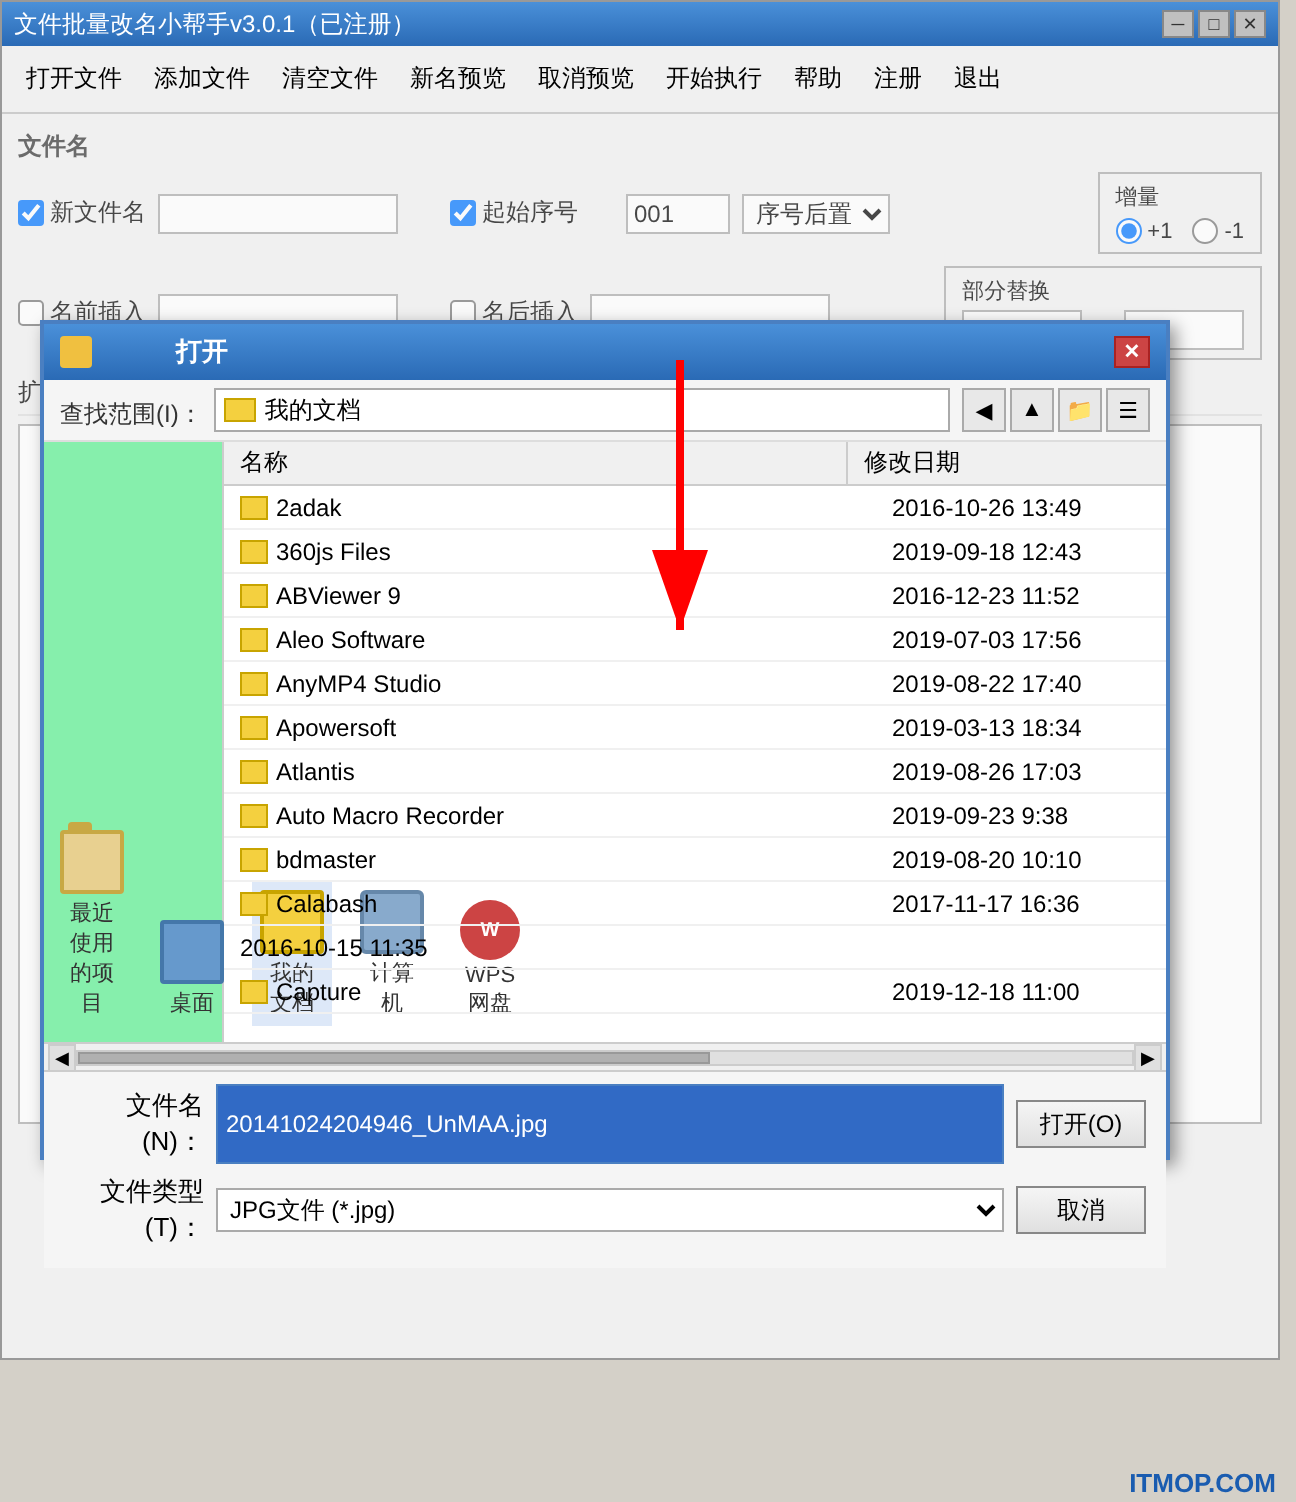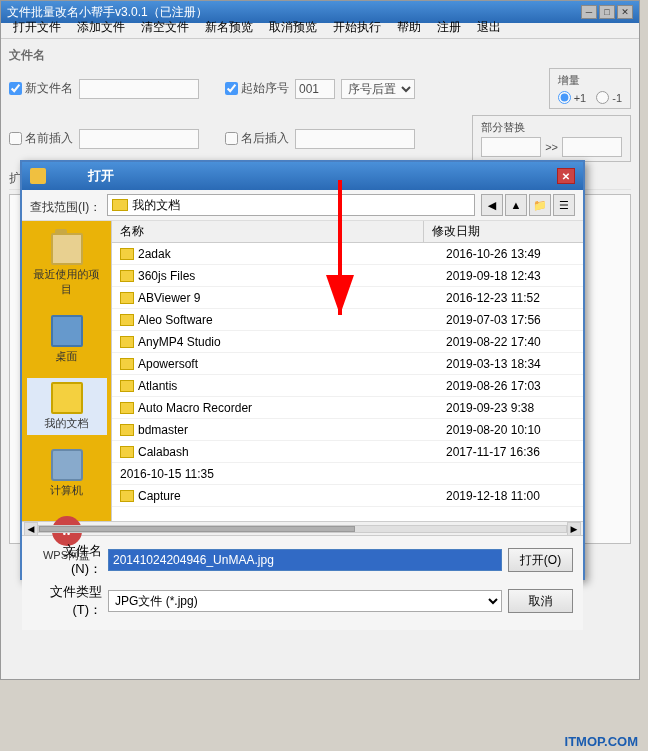--- a/index.html
+++ b/index.html
@@ -42,23 +42,23 @@
       background: #c0c0c0;
       border: 1px solid #888;
       font-size: 9px;
       display: flex; align-items: center; justify-content: center;
       cursor: pointer;
       color: #333;
     }
 
     .menu-bar {
       background: #f0f0f0;
-      height: 16px;
-      display: flex;
-      align-items: flex-end;
+      height: 34px;
+      display: flex;
+      align-items: center;
       padding: 0 4px;
       border-bottom: 1px solid #ccc;
     }
     .menu-item {
       padding: 2px 8px;
       cursor: pointer;
       font-size: 12px;
       color: #000;
     }
 
@@ -199,25 +199,25 @@
       font-size: 11px;
     }
 
     
     .dialog-body {
       display: flex;
       height: 300px;
     }
     .dialog-sidebar {
       width: 90px;
-      background: #eab308;
+      background: #86efac;
       border-right: 1px solid #ccc;
       display: flex;
-      flex-direction: column;
-      align-items: center;
+      flex-direction: row;
+      align-items: flex-end;
       padding: 8px 4px;
       gap: 10px;
     }
     .sidebar-item-d {
       display: flex;
       flex-direction: column;
       align-items: center;
       cursor: pointer;
       width: 80px;
       padding: 4px;
@@ -323,21 +323,21 @@
       width: 70px;
       text-align: right;
       flex-shrink: 0;
     }
     .footer-input {
       flex: 1;
       height: 22px;
       border: 1px solid #4a7fc1;
       background: #316ac5;
       color: white;
-      padding: 1px 4px;
+      padding: 19px 4px;
       font-size: 12px;
     }
     .footer-select {
       flex: 1;
       height: 22px;
       border: 1px solid #aaa;
       background: white;
       font-size: 12px;
       padding: 0 2px;
     }
@@ -422,21 +422,21 @@
       <div class="form-row">
         <label class="checkbox-label">
           <input type="checkbox" checked="" style="">
           <span>新文件名</span>
         </label>
         <input type="text" class="text-input" style="width: 120px;">
         <label class="checkbox-label" style="margin-left:20px;">
           <input type="checkbox" checked="" style="">
           <span>起始序号</span>
         </label>
-        <input type="text" class="text-input" style="width: 40px;" value="001">
+        <input type="text" class="text-input" style="width: 52px; margin-left: 18px;" value="001">
         <select class="select-box">
           <option>序号后置</option>
           <option>序号前置</option>
         </select>
         <div style="margin-left:auto; border:1px solid #aaa; padding:4px 8px; font-size:11px;">
           <div style="font-size:11px; margin-bottom:3px;">增量</div>
           <div class="radio-group">
             <label class="radio-label">
               <input type="radio" name="inc" checked="" style="">
               <span>+1</span>

